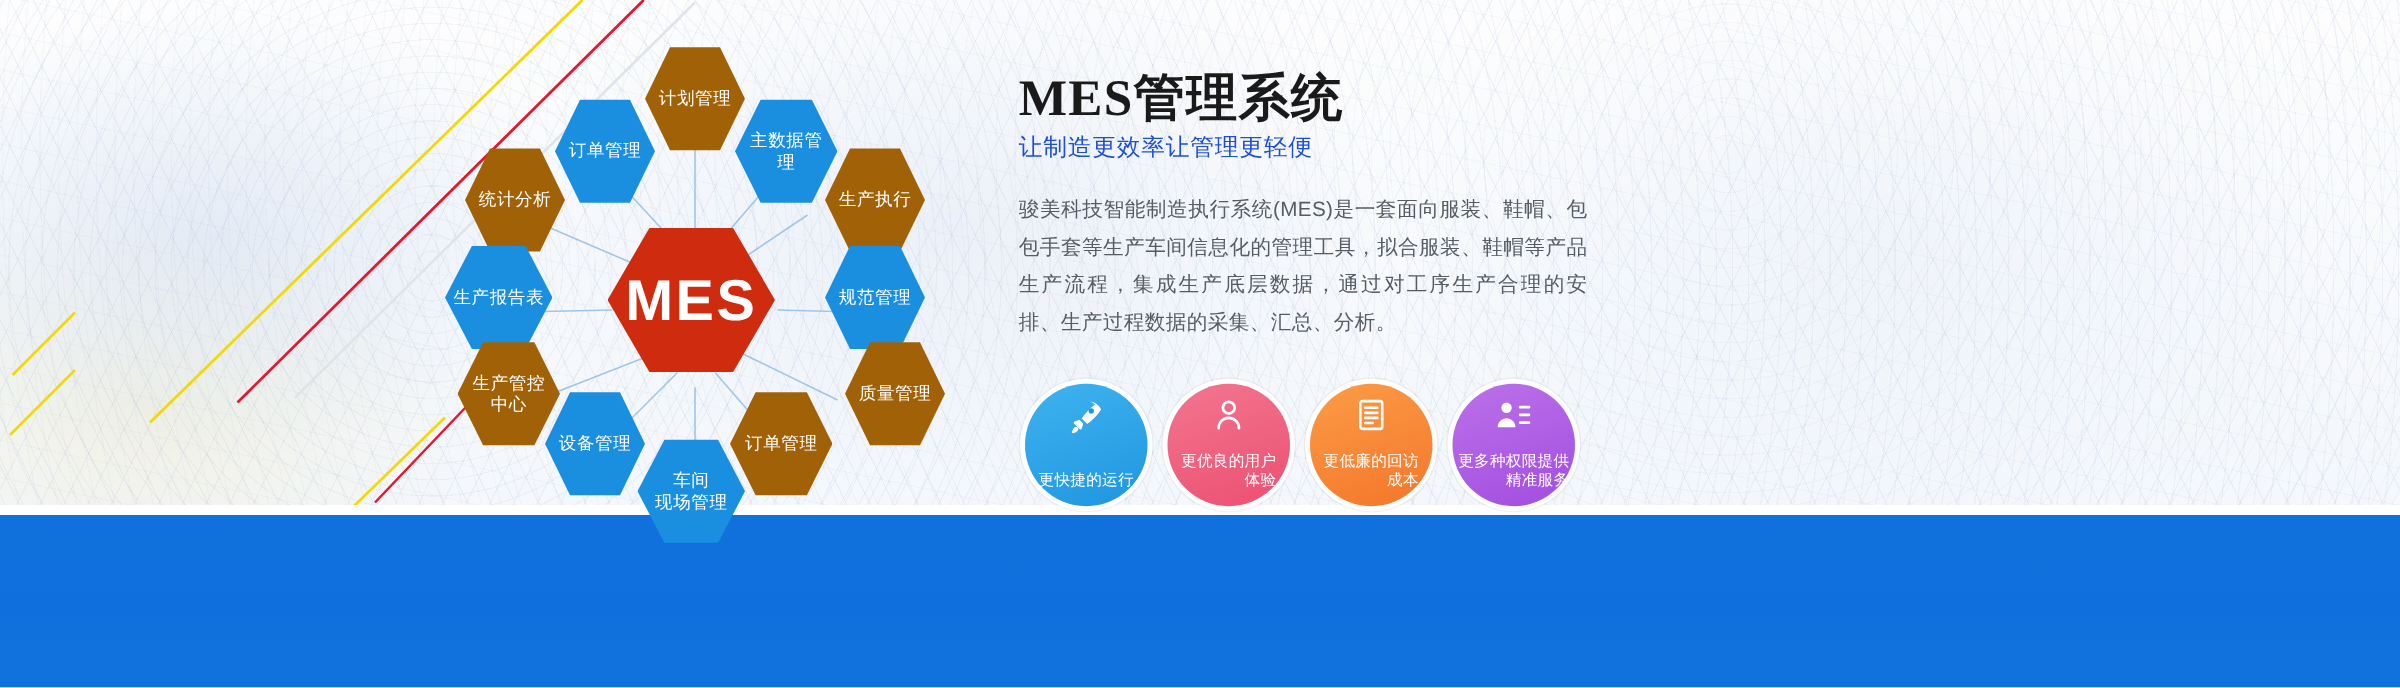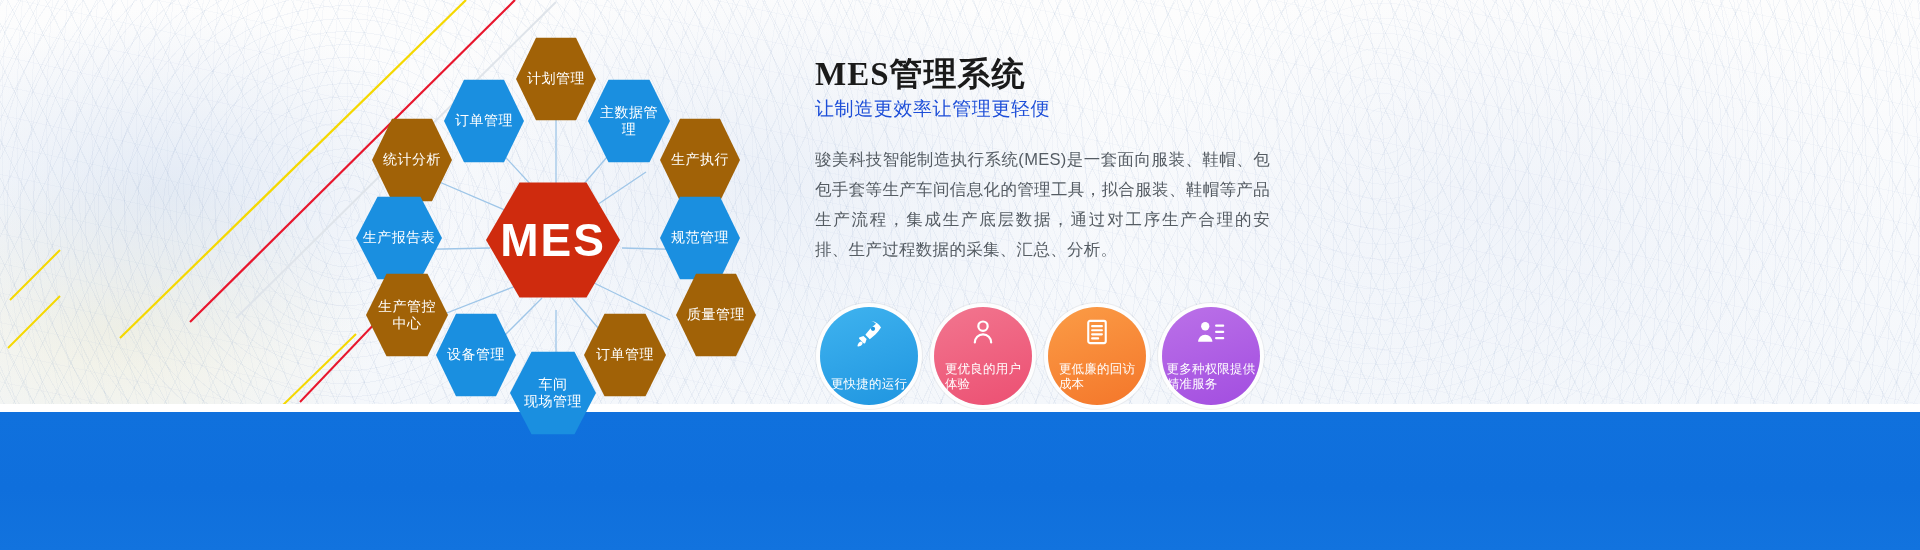--- a/index.html
+++ b/index.html
@@ -66,40 +66,40 @@
   .hex.core  {
     background:#cf2b0e;
     font-size:46px; font-weight:bold; letter-spacing:2px;
     color:#fff;
   }
 
   
   .right { position:absolute; left:815px; top:56px; width:470px; }
   .title {
     font-family:"Liberation Serif","DejaVu Serif",serif;
-    font-size:33px; font-weight:bold; color:#1a1a1a; letter-spacing:1px;
+    font-size:41px; font-weight:bold; color:#1a1a1a; letter-spacing:1px;
     line-height:1.12;
   }
   .subtitle {
     margin-top:3px;
     font-size:19px; color:#1d4ed8; letter-spacing:.6px; font-weight:500;
   }
   .para {
     margin-top:22px;
     font-size:16.5px; line-height:30px; color:#555c63; letter-spacing:.3px;
     text-align:justify;
     width:455px;
   }
 
   
   .circles { position:absolute; left:820px; top:307px; width:440px; height:100px; }
   .circle {
     position:absolute; top:0; width:98px; height:98px; border-radius:50%;
     display:flex; flex-direction:column; align-items:center; justify-content:flex-end;
-    color:#fff; text-align:left;
+    color:#fff; text-align:right;
     box-shadow:0 0 0 4px rgba(255,255,255,.92), 0 0 0 5px rgba(0,0,0,.05);
   }
   .circle .ico { position:absolute; top:11px; left:50%; transform:translateX(-50%); }
   .circle .lbl {
     font-size:12.5px; line-height:15px; padding-bottom:13px; white-space:pre-line;
     letter-spacing:.2px;
   }
   .c1 { left:0px;   background:linear-gradient(160deg,#3fb3ef 0%,#1f95e0 100%); }
   .c2 { left:114px; background:linear-gradient(160deg,#f2768f 0%,#ec4f72 100%); }
   .c3 { left:228px; background:linear-gradient(160deg,#fb9c46 0%,#f4762a 100%); }

